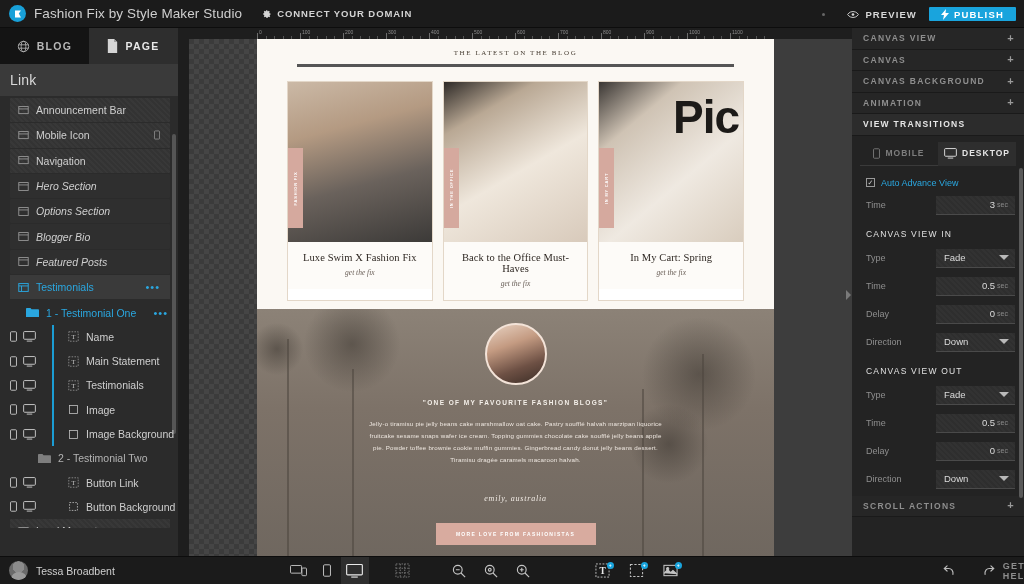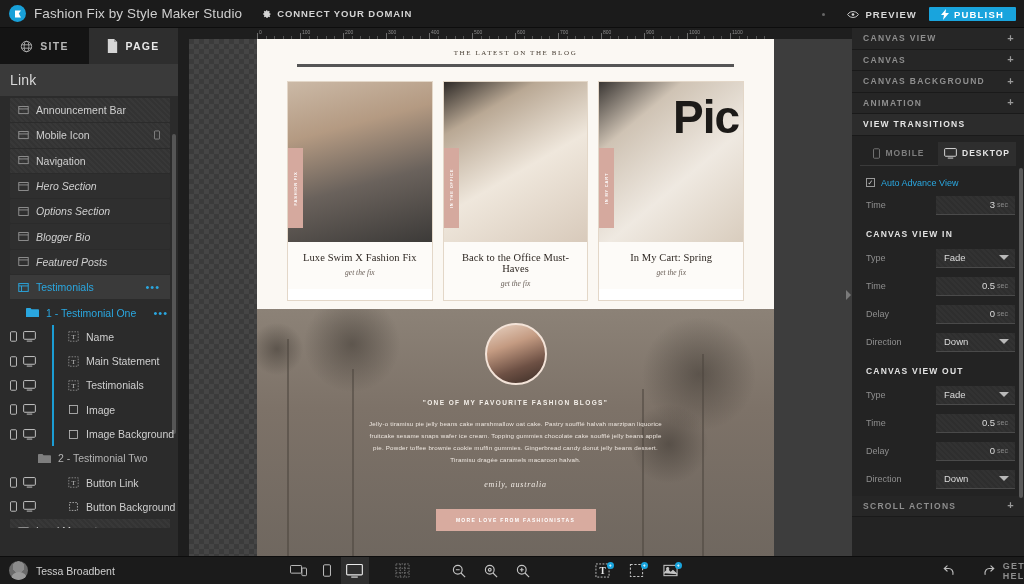--- a/index.html
+++ b/index.html
@@ -183,21 +183,21 @@
   }
   .quote-head {
     margin-top: 14px; font-size: 6.5px; letter-spacing: 1.4px;
     color:#f4efe9; font-weight:bold;
   }
   .quote-body {
     margin: 12px auto 0 auto; width: 300px; font-size: 6.2px;
     line-height: 1.95; color:#efe8e1; letter-spacing:.2px;
   }
   .quote-sign {
-    margin-top: 14px; font-family:"Liberation Serif",serif; font-style:italic;
+    margin-top: 28px; font-family:"Liberation Serif",serif; font-style:italic;
     font-size: 8px; color:#f2ece6; letter-spacing:.8px;
   }
   .testi-btn {
     margin: 20px auto 0 auto; width: 160px; height: 22px;
     background:#d8ab9f; display:flex; align-items:center; justify-content:center;
     font-size:5px; letter-spacing:1.3px; color:#fff; font-weight:bold;
   }
 
   
   .sel-outline {
@@ -245,21 +245,21 @@
   .f-unit { font-size: 7px; color:#8b8b8b; }
   .f-select {
     flex:1; height: 19px; background:#2e2e2e; border-bottom:1px solid #4a4a4a;
     display:flex; align-items:center; justify-content:space-between;
     padding: 0 6px 0 8px;
     background-image: repeating-linear-gradient(45deg, rgba(255,255,255,.018) 0 2px, transparent 2px 4px);
   }
   .f-select .s-val { font-size: 9.5px; color:#dcdcdc; }
   .caret { width:0;height:0;border-left:5px solid transparent;border-right:5px solid transparent;border-top:5px solid #b9b9b9; }
   .grp-head {
-    font-size: 8.5px; font-weight:bold; letter-spacing:1.2px; color:#e2e2e2;
+    font-size: 8.5px; font-weight:normal; letter-spacing:1.2px; color:#e2e2e2;
     padding: 13px 0 2px 14px;
   }
   .rp-scroll {
     position:absolute; right:1px; top: 140px; width:4px; height: 330px;
     background:#5a5a5a; border-radius:2px;
   }
   .rp-arrow {
     position:absolute; left: -6px; top: 262px; width:0;height:0;
     border-top:5px solid transparent; border-bottom:5px solid transparent;
     border-left:5px solid #7a7a7a;
@@ -341,21 +341,21 @@
   <div class="sidebar">
     <div class="sb-tabs">
       <div class="sb-tab">
         <span>
           <svg width="13" height="13" viewBox="0 0 20 20" fill="none" stroke="#b8b8b8" stroke-width="1.3">
             <circle cx="10" cy="10" r="8"></circle>
               <ellipse cx="10" cy="10" rx="3.6" ry="8"></ellipse>
               <path d="M2.3 7.4h15.4M2.3 12.6h15.4"></path>
           </svg>
         </span>
-        <span>SITE</span>
+        <span>BLOG</span>
       </div>
       <div class="sb-tab active">
         <span>
           <svg width="11" height="14" viewBox="0 0 14 18" fill="#e8e8e8">
               <path d="M1 0h8l4 4v14H1z" opacity=".9"></path>
               <path d="M9 0l4 4H9z" fill="#9c9c9c"></path>
             </svg>
         </span>
         <span>PAGE</span>
       </div>

